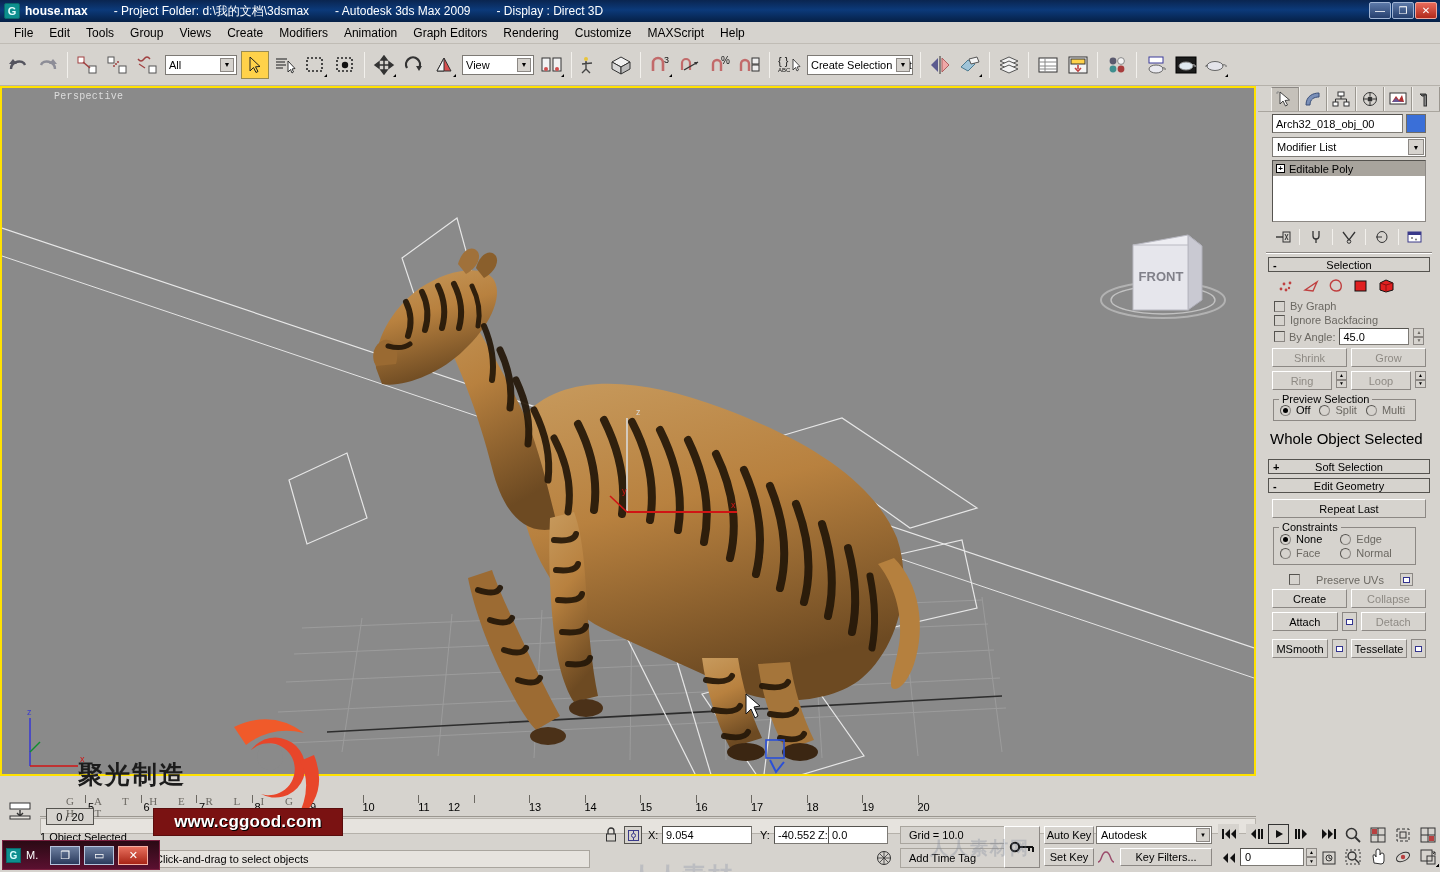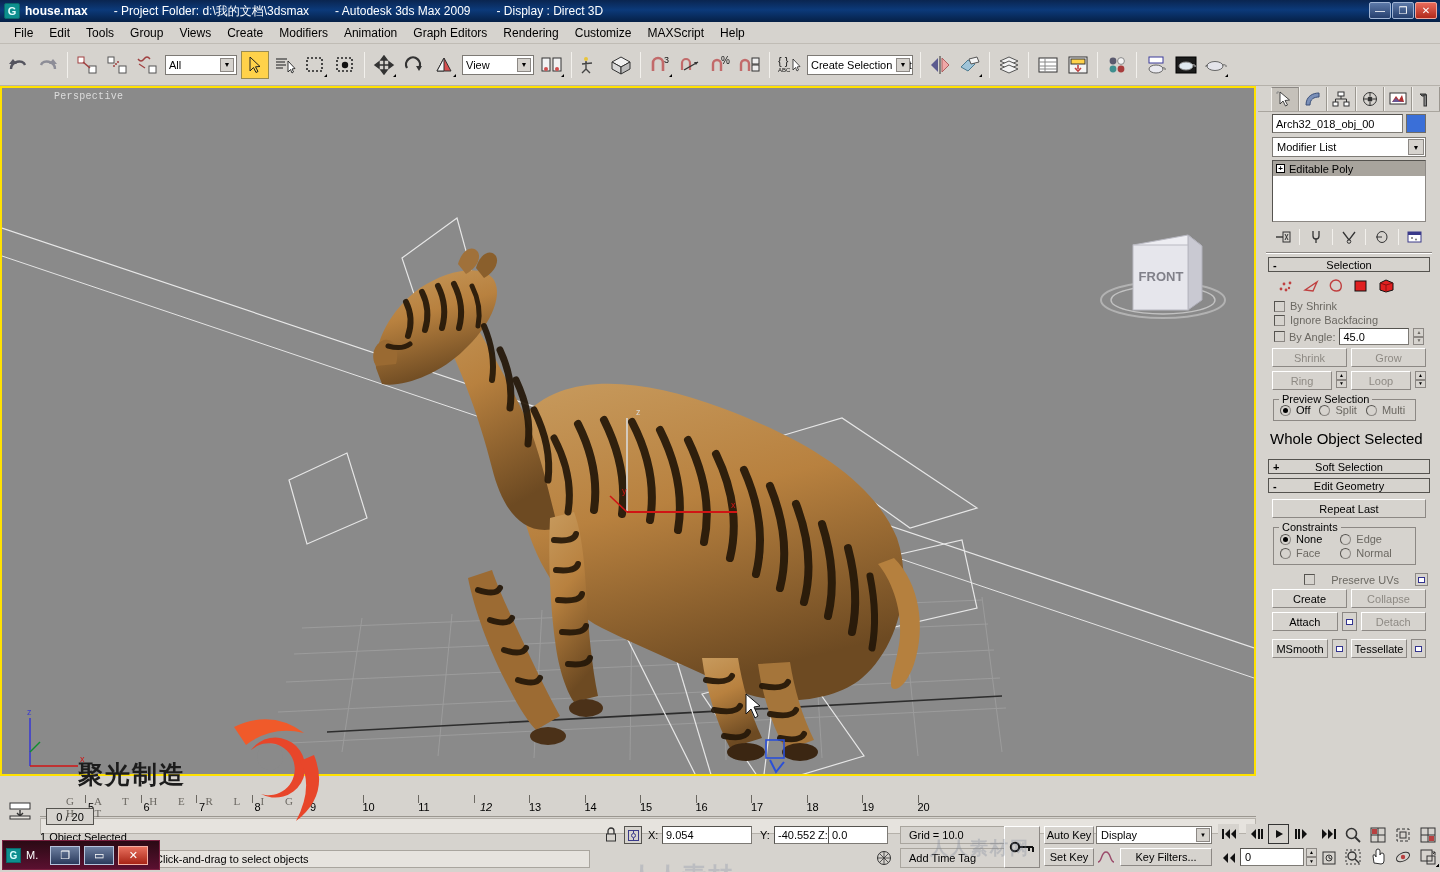--- a/index.html
+++ b/index.html
@@ -883,21 +883,21 @@
           <div>
             <svg width="17" height="14" viewBox="0 0 17 14">
                 <path d="M2 4 L8 1 L15 4 L15 11 L8 13 L2 11 Z" fill="#e02020" stroke="#111"></path>
                 <path d="M2 4 L8 6 L15 4 M8 6 L8 13" stroke="#8a1010" fill="none"></path>
               </svg>
           </div>
         </div>
 
         <div class="chkrow">
           <span class="chkbox"></span>
-          <span>By Shrink</span>
+          <span>By Graph</span>
         </div>
         <div class="chkrow">
           <span class="chkbox"></span>
           <span>Ignore Backfacing</span>
         </div>
         <div class="chkrow" style="gap:4px">
           <span class="chkbox"></span>
           <span>By Angle:</span>
           <span class="spin-field" style="width:70px">45.0</span>
           <span class="spinner">
@@ -985,21 +985,21 @@
                 <span>Edge</span>
               </span>
               <span class="chkrow" style="padding:1px 0">
                 <span class="radio"></span>
                 <span>Normal</span>
               </span>
             </div>
           </div>
         </div>
 
-        <div class="chkrow" style="justify-content:flex-end;gap:16px;padding-top:5px">
+        <div class="chkrow" style="justify-content:center;gap:16px;padding-top:5px">
           <span class="chkbox"></span>
           <span>Preserve UVs</span>
           <span class="smallbox">
               <i></i>
             </span>
         </div>
 
         <div class="btnrow">
           <div class="btn" style="flex:1">Create</div>
           <div class="btn dim" style="flex:1">Collapse</div>
@@ -1044,21 +1044,21 @@
       <div class="ticklabel" style="left: 162px;">7</div>
       <div class="tick" style="left: 211.5px;"></div>
       <div class="ticklabel" style="left: 217.5px;">8</div>
       <div class="tick" style="left: 267px;"></div>
       <div class="ticklabel" style="left: 273px;">9</div>
       <div class="tick" style="left: 322.5px;"></div>
       <div class="ticklabel" style="left: 328.5px;">10</div>
       <div class="tick" style="left: 378px;"></div>
       <div class="ticklabel" style="left: 384px;">11</div>
       <div class="tick" style="left: 433.5px;"></div>
-      <div class="ticklabel" style="left: 446px; font-style: italic;">12</div>
+      <div class="ticklabel" style="left: 414px;">12</div>
       <div class="tick" style="left: 489px;"></div>
       <div class="ticklabel" style="left: 495px;">13</div>
       <div class="tick" style="left: 544.5px;"></div>
       <div class="ticklabel" style="left: 550.5px;">14</div>
       <div class="tick" style="left: 600px;"></div>
       <div class="ticklabel" style="left: 606px;">15</div>
       <div class="tick" style="left: 655.5px;"></div>
       <div class="ticklabel" style="left: 661.5px;">16</div>
       <div class="tick" style="left: 711px;"></div>
       <div class="ticklabel" style="left: 717px;">17</div>
@@ -1112,21 +1112,21 @@
     <svg width="26" height="16" viewBox="0 0 26 16">
         <circle cx="6" cy="8" r="4.2" fill="none" stroke="#111" stroke-width="2"></circle>
         <path d="M10 8 L24 8 M20 8 L20 12 M24 8 L24 13" stroke="#111" stroke-width="2" fill="none"></path>
       </svg>
   </div>
 
   <div class="autokey">Auto Key</div>
   <div class="setkey">Set Key</div>
 
   <div class="keyselcombo">
-    <span>Display</span>
+    <span>Autodesk</span>
     <span class="arrow">▼</span>
   </div>
   <div class="curvebtn">
     <svg width="18" height="16" viewBox="0 0 18 16">
         <path d="M1 13 C5 13,4 3,9 3 C14 3,13 13,17 13" fill="none" stroke="#9a4a6a" stroke-width="1.4"></path>
       </svg>
   </div>
   <div class="keyfilters">Key Filters...</div>
 
   <div class="playrow">
@@ -1246,20 +1246,21 @@
   </div>
 
   <div class="wm-cn">聚光制造</div>
   <svg style="position:absolute;left:196px;top:705px;width:150px;height:120px;pointer-events:none" viewBox="0 0 150 120">
     <path d="M55 45 a30 30 0 1 1 10 44 a26 26 0 1 0 -4 -48 Z" fill="#e8462a"></path>
     <path d="M38 22 q38 -18 70 6 q-32 -8 -58 12 Z" fill="#f05a2a"></path>
     <path d="M118 50 q16 40 -18 66 q18 -34 4 -60 Z" fill="#e8462a"></path>
     <circle cx="74" cy="52" r="13" fill="#8a8a8a"></circle>
   </svg>
   <div class="wm-gather">G A T H E R L I G H T</div>
+  <div class="wm-cg">www.cggood.com</div>
   <div class="wm-ren">人人素材</div>
   <div class="wm-ren2">人人素材网</div>
 
   <div class="taskwin">
     <div class="ic">G</div>
     <div class="lbl">M.</div>
     <div class="wbtn">❐</div>
     <div class="wbtn">▭</div>
     <div class="wbtn close">✕</div>
   </div>

